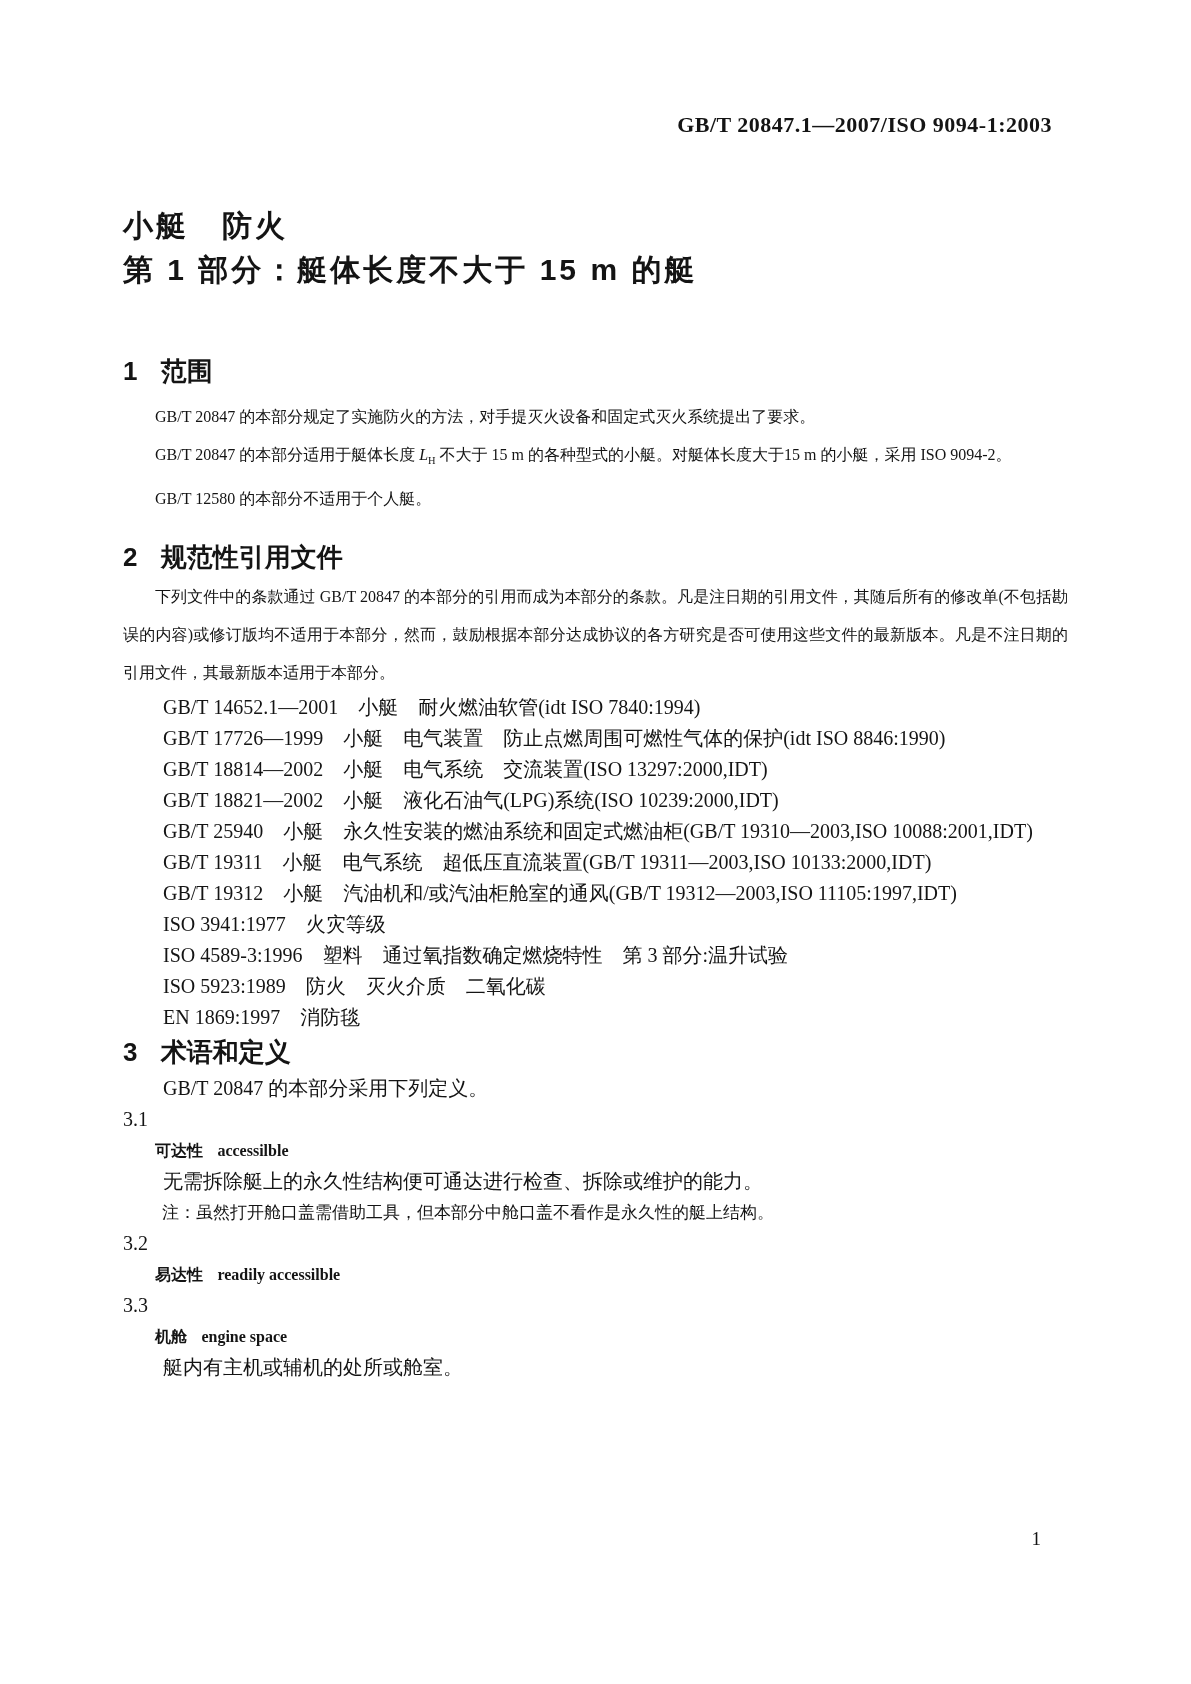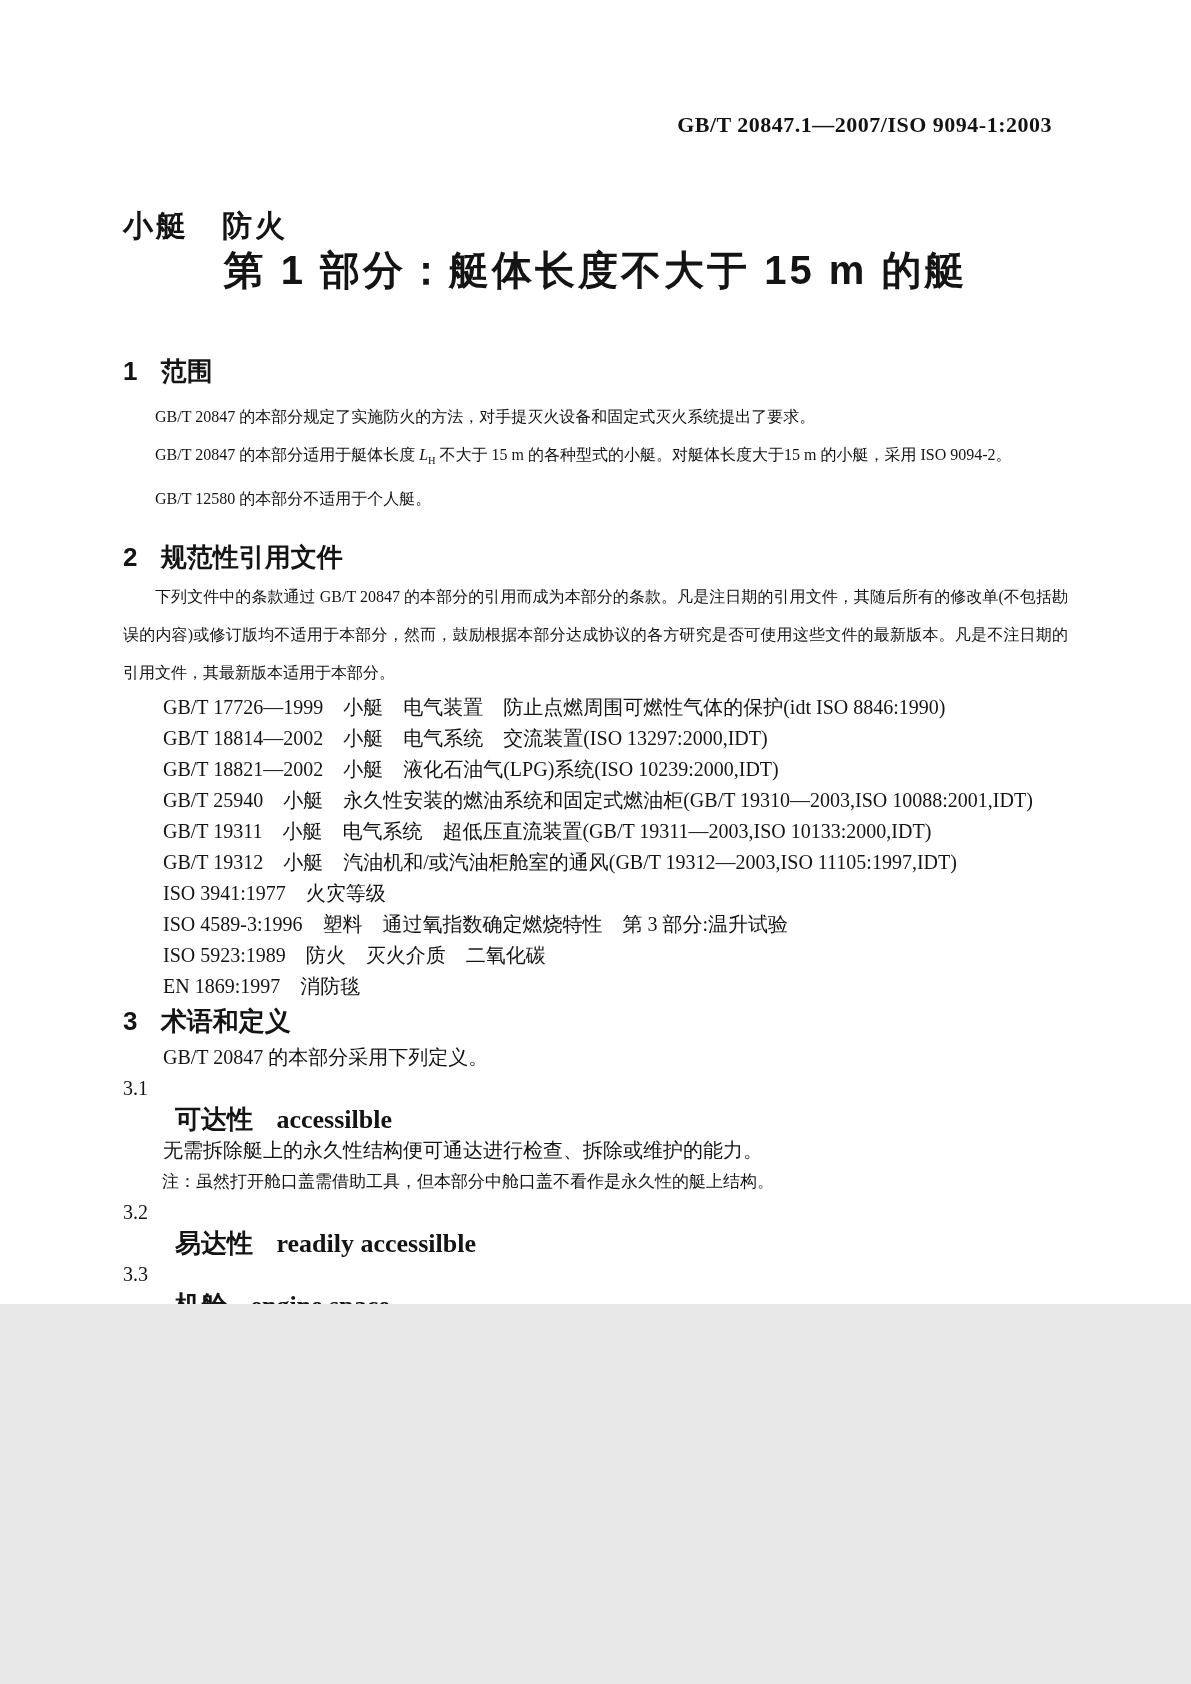--- a/index.html
+++ b/index.html
@@ -1,18 +1,18 @@
 <!DOCTYPE html>
 <html><head>
 <meta charset="utf-8">
 <style>
   html,body { margin:0; padding:0; background:#e8e8e8; }
   .page {
     position:relative;
-    width:1191px; height:1304px;
+    width:1191px; height:1684px;
     margin:0 auto;
     background:#ffffff;
     color:#141414;
     font-family:"Liberation Serif","DejaVu Serif",serif;
     box-sizing:border-box;
     padding:112px 123px 0 123px;
     overflow:hidden;
   }
   .doc-header {
     text-align:right;
@@ -26,24 +26,23 @@
     margin:70px 0 0 0;
     text-align:left;
     font-family:"Liberation Sans","DejaVu Sans",sans-serif;
     font-weight:700;
     font-size:30px;
     line-height:36px;
     letter-spacing:3px;
   }
   .title2 {
     margin:8px 0 0 0;
-    text-align:center;
     font-family:"Liberation Sans","DejaVu Sans",sans-serif;
     font-weight:700;
-    font-size:40px;
+    font-size:30px;
     line-height:36px;
     letter-spacing:3px;
   }
   .sec-heading {
     font-family:"Liberation Sans","DejaVu Sans",sans-serif;
     font-weight:700;
     font-size:26px;
     line-height:26px;
   }
   .sec-heading .sec-num { margin-right:0.9em; }
@@ -61,21 +60,21 @@
     font-size:20px;
     line-height:31px;
     text-indent:2em;
     text-align:justify;
   }
   .clause-num {
     font-size:20px;
     line-height:31px;
   }
   .term-line {
-    font-size:26px;
+    font-size:16px;
     line-height:31px;
     padding-left:2em;
   }
   .term-zh {
     font-family:"Liberation Sans","DejaVu Sans",sans-serif;
     font-weight:700;
   }
   .term-en {
     font-weight:700;
     margin-left:0.9em;
@@ -108,20 +107,21 @@
     <span class="sec-num">1</span><span class="sec-title">范围</span>
   </div>
   <p class="body-p">GB/T 20847 的本部分规定了实施防火的方法，对手提灭火设备和固定式灭火系统提出了要求。</p>
   <p class="body-p"><span>GB/T 20847 的本部分适用于艇体长度 </span><span class="math-var"><i>L</i><sub>H</sub></span><span> 不大于 15 m 的各种型式的小艇。对艇体长度大于15 m 的小艇，采用 ISO 9094-2。</span></p>
   <p class="body-p">GB/T 12580 的本部分不适用于个人艇。</p>
 
   <div class="sec-heading sh2">
     <span class="sec-num">2</span><span class="sec-title">规范性引用文件</span>
   </div>
   <p class="body-p">下列文件中的条款通过 GB/T 20847 的本部分的引用而成为本部分的条款。凡是注日期的引用文件，其随后所有的修改单(不包括勘误的内容)或修订版均不适用于本部分，然而，鼓励根据本部分达成协议的各方研究是否可使用这些文件的最新版本。凡是不注日期的引用文件，其最新版本适用于本部分。</p>
+  <p class="ref-p">GB/T 14652.1—2001　小艇　耐火燃油软管(idt ISO 7840:1994)</p>
   <p class="ref-p">GB/T 17726—1999　小艇　电气装置　防止点燃周围可燃性气体的保护(idt ISO 8846:1990)</p>
   <p class="ref-p">GB/T 18814—2002　小艇　电气系统　交流装置(ISO 13297:2000,IDT)</p>
   <p class="ref-p">GB/T 18821—2002　小艇　液化石油气(LPG)系统(ISO 10239:2000,IDT)</p>
   <p class="ref-p">GB/T 25940　小艇　永久性安装的燃油系统和固定式燃油柜(GB/T 19310—2003,ISO 10088:2001,IDT)</p>
   <p class="ref-p">GB/T 19311　小艇　电气系统　超低压直流装置(GB/T 19311—2003,ISO 10133:2000,IDT)</p>
   <p class="ref-p">GB/T 19312　小艇　汽油机和/或汽油柜舱室的通风(GB/T 19312—2003,ISO 11105:1997,IDT)</p>
   <p class="ref-p">ISO 3941:1977　火灾等级</p>
   <p class="ref-p">ISO 4589-3:1996　塑料　通过氧指数确定燃烧特性　第 3 部分:温升试验</p>
   <p class="ref-p">ISO 5923:1989　防火　灭火介质　二氧化碳</p>
   <p class="ref-p">EN 1869:1997　消防毯</p>

